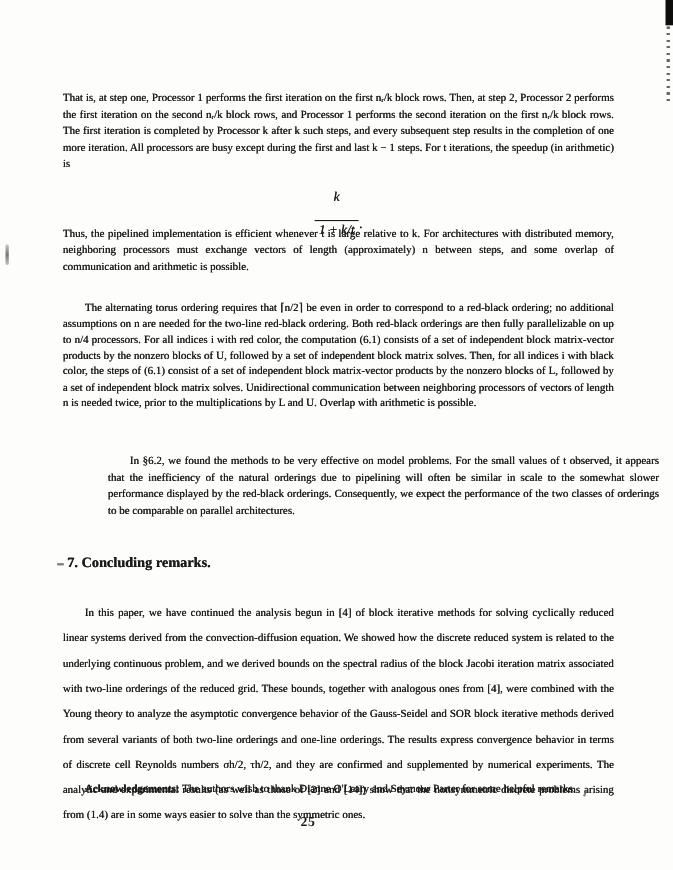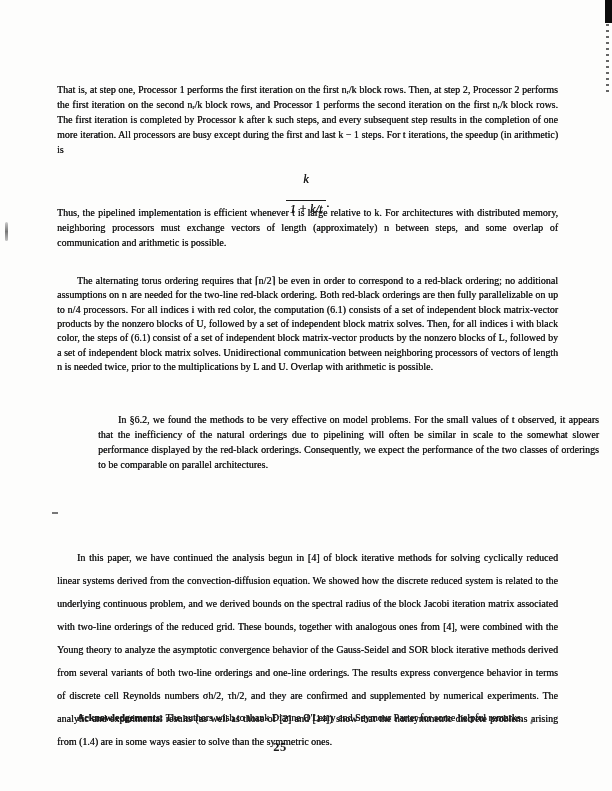--- a/index.html
+++ b/index.html
@@ -150,20 +150,21 @@
       <span class="den">1 + k/t</span>
     </span><span class="f-suffix">.</span>
   </div>
 
   <p class="content p-pipelined">Thus, the pipelined implementation is efficient whenever t is large relative to k. For architectures with distributed memory, neighboring processors must exchange vectors of length (approximately) n between steps, and some overlap of communication and arithmetic is possible.</p>
 
   <p class="content p-torus indent">The alternating torus ordering requires that ⌈n/2⌉ be even in order to correspond to a red-black ordering; no additional assumptions on n are needed for the two-line red-black ordering. Both red-black orderings are then fully parallelizable on up to n/4 processors. For all indices i with red color, the computation (6.1) consists of a set of independent block matrix-vector products by the nonzero blocks of U, followed by a set of independent block matrix solves. Then, for all indices i with black color, the steps of (6.1) consist of a set of independent block matrix-vector products by the nonzero blocks of L, followed by a set of independent block matrix solves. Unidirectional communication between neighboring processors of vectors of length n is needed twice, prior to the multiplications by L and U. Overlap with arithmetic is possible.</p>
 
   <p class="content p-model indent">In §6.2, we found the methods to be very effective on model problems. For the small values of t observed, it appears that the inefficiency of the natural orderings due to pipelining will often be similar in scale to the somewhat slower performance displayed by the red-black orderings. Consequently, we expect the performance of the two classes of orderings to be comparable on parallel architectures.</p>
 
+  <h2 class="heading">7. Concluding remarks.</h2>
 
   <p class="content p-conclusion indent">In this paper, we have continued the analysis begun in [4] of block iterative methods for solving cyclically reduced linear systems derived from the convection-diffusion equation. We showed how the discrete reduced system is related to the underlying continuous problem, and we derived bounds on the spectral radius of the block Jacobi iteration matrix associated with two-line orderings of the reduced grid. These bounds, together with analogous ones from [4], were combined with the Young theory to analyze the asymptotic convergence behavior of the Gauss-Seidel and SOR block iterative methods derived from several variants of both two-line orderings and one-line orderings. The results express convergence behavior in terms of discrete cell Reynolds numbers σh/2, τh/2, and they are confirmed and supplemented by numerical experiments. The analytic and experimental results (as well as those of [2] and [14]) show that the nonsymmetric discrete problems arising from (1.4) are in some ways easier to solve than the symmetric ones.</p>
 
   <p class="content p-ack indent"><span class="ack-label">Acknowledgements:</span><span> The authors wish to thank Dianne O'Leary and Seymour Parter for some helpful remarks.</span></p>
 
   <div class="page-number">25</div>
 
   <div class="artifact-corner"></div>
   <div class="artifact-trail"></div>
   <div class="artifact-left"></div>

